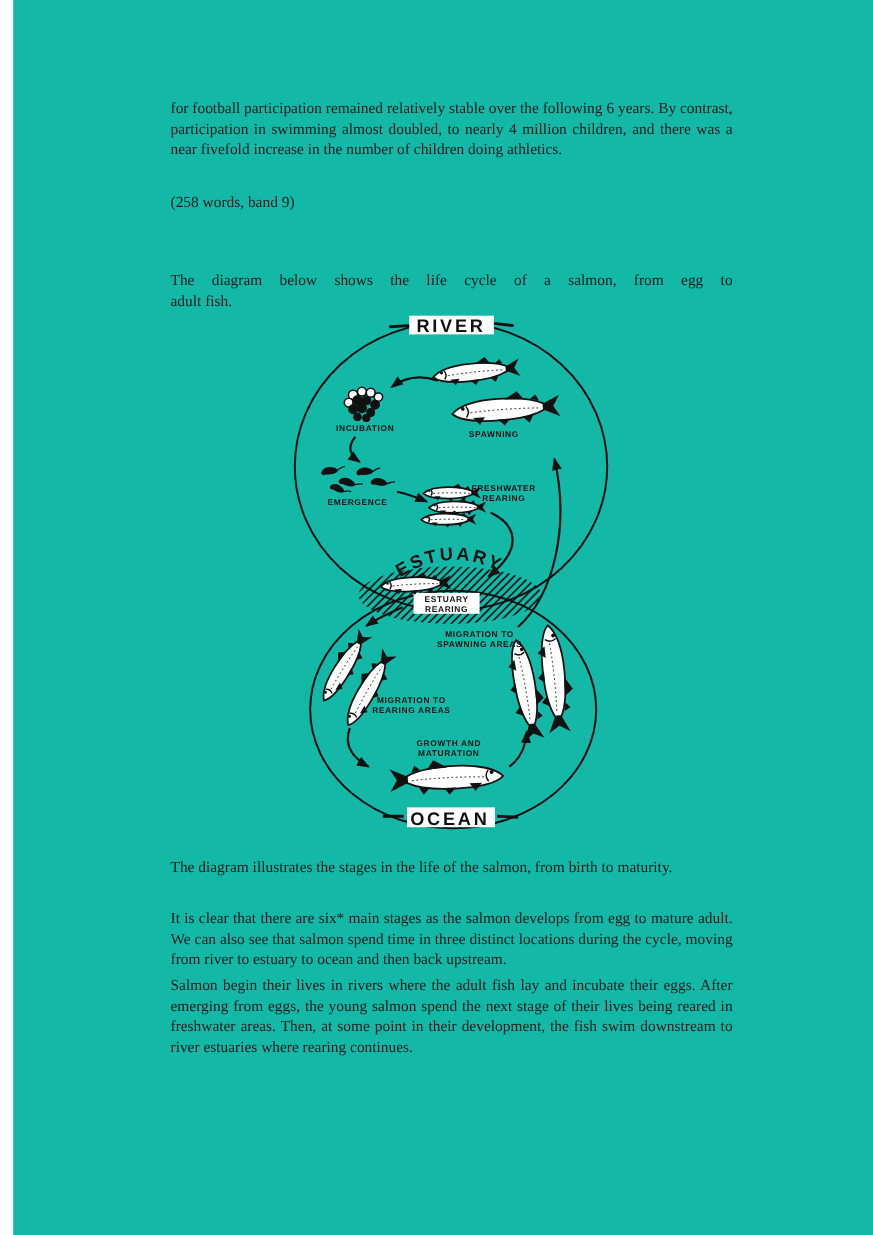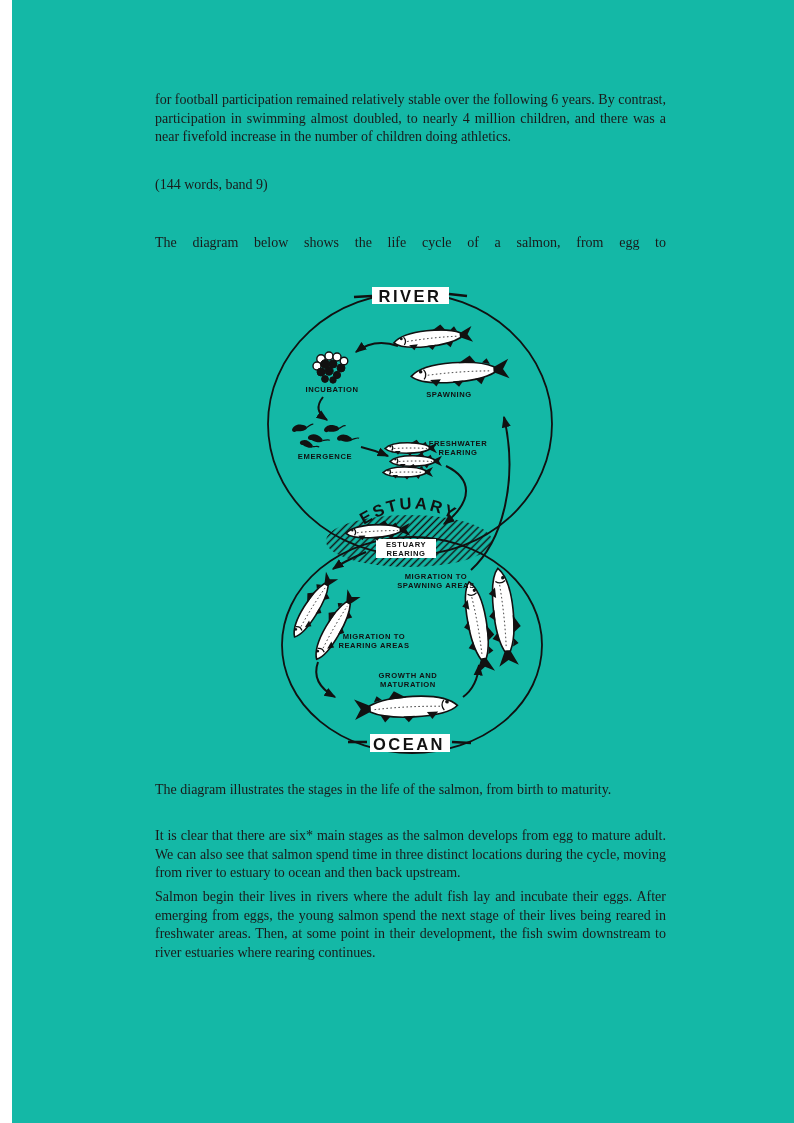--- a/index.html
+++ b/index.html
@@ -26,24 +26,25 @@
   .eggb{fill:#111;stroke:#111;stroke-width:1;}
   .whitebox{fill:#fff;stroke:none;}
 </style>
 </head>
 <body>
 
 <div class="page">
 
   <p class="para" style="top:91px">for football participation remained relatively stable over the following 6 years. By contrast, participation in swimming almost doubled, to nearly 4 million children, and there was a near fivefold increase in the number of children doing athletics.</p>
 
-  <p class="para single" style="top:176px">(144 words, band 9)</p>
+  <p class="para single" style="top:176px">(258 words, band 9)</p>
 
-  <p class="para" style="top:234px">
+  <p class="para" style="top:247px">
     <span class="task-line1">The diagram below shows the life cycle of a salmon, from egg to</span>
+    <span class="task-line2">adult fish.</span>
   </p>
 
   <svg class="diagram" viewBox="230 282 340 478">
     <defs>
       <marker id="ah" viewBox="0 0 10 8" refX="8" refY="3.5" markerWidth="6.5" markerHeight="6.5" orient="auto">
         <path d="M0,0 L9,3.5 L0,7 Z" fill="#111"></path>
       </marker>
       <pattern id="hatch" width="5" height="5" patternUnits="userSpaceOnUse" patternTransform="rotate(45)">
         <line x1="2.5" y1="0" x2="2.5" y2="5" stroke="#111" stroke-width="1.5"></line>
       </pattern>

